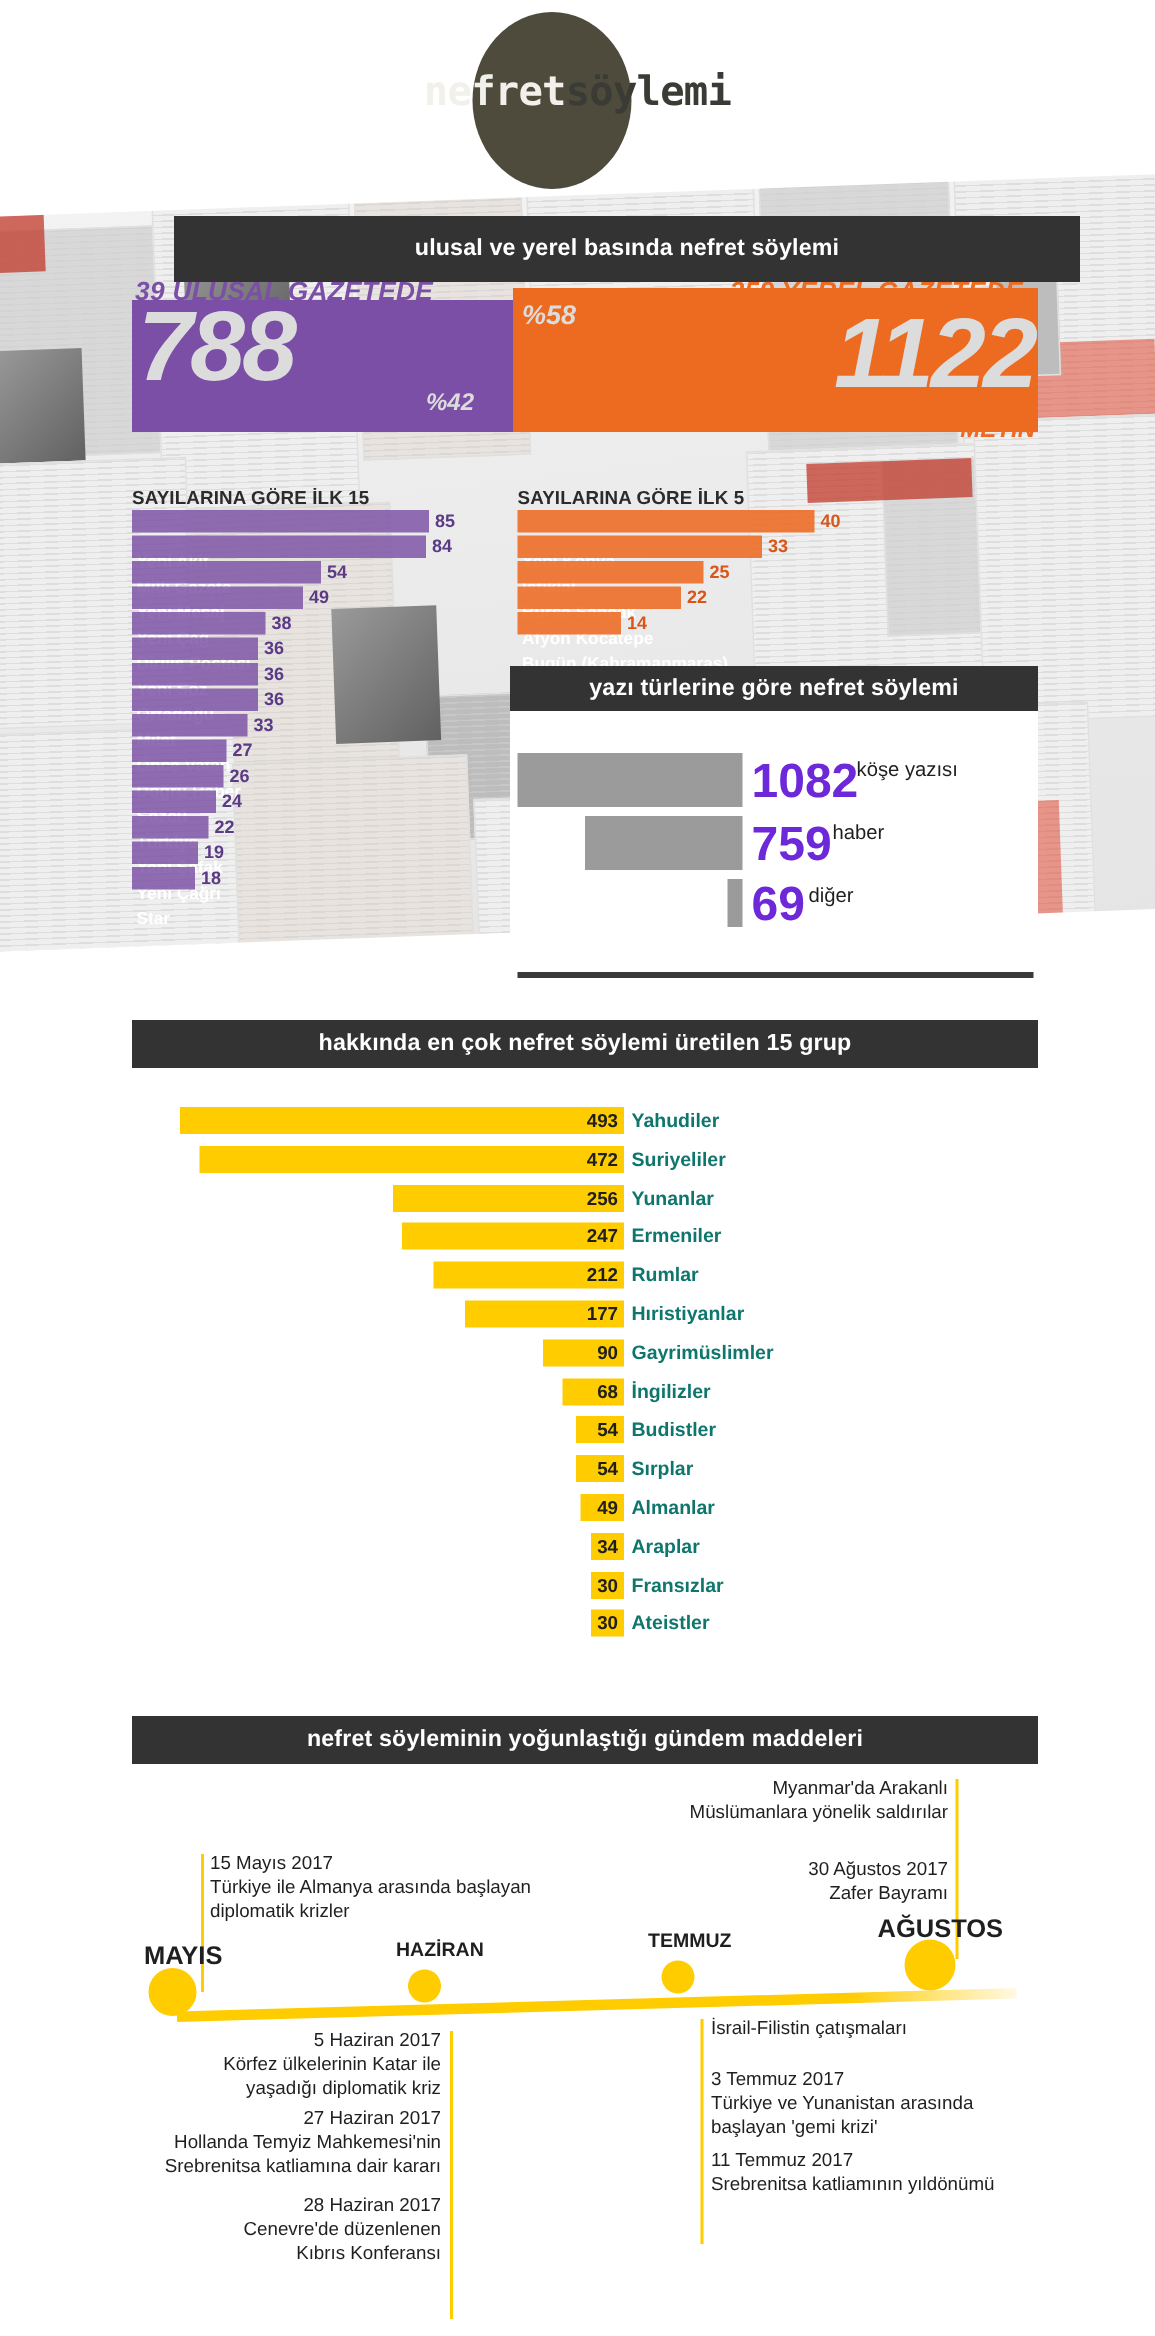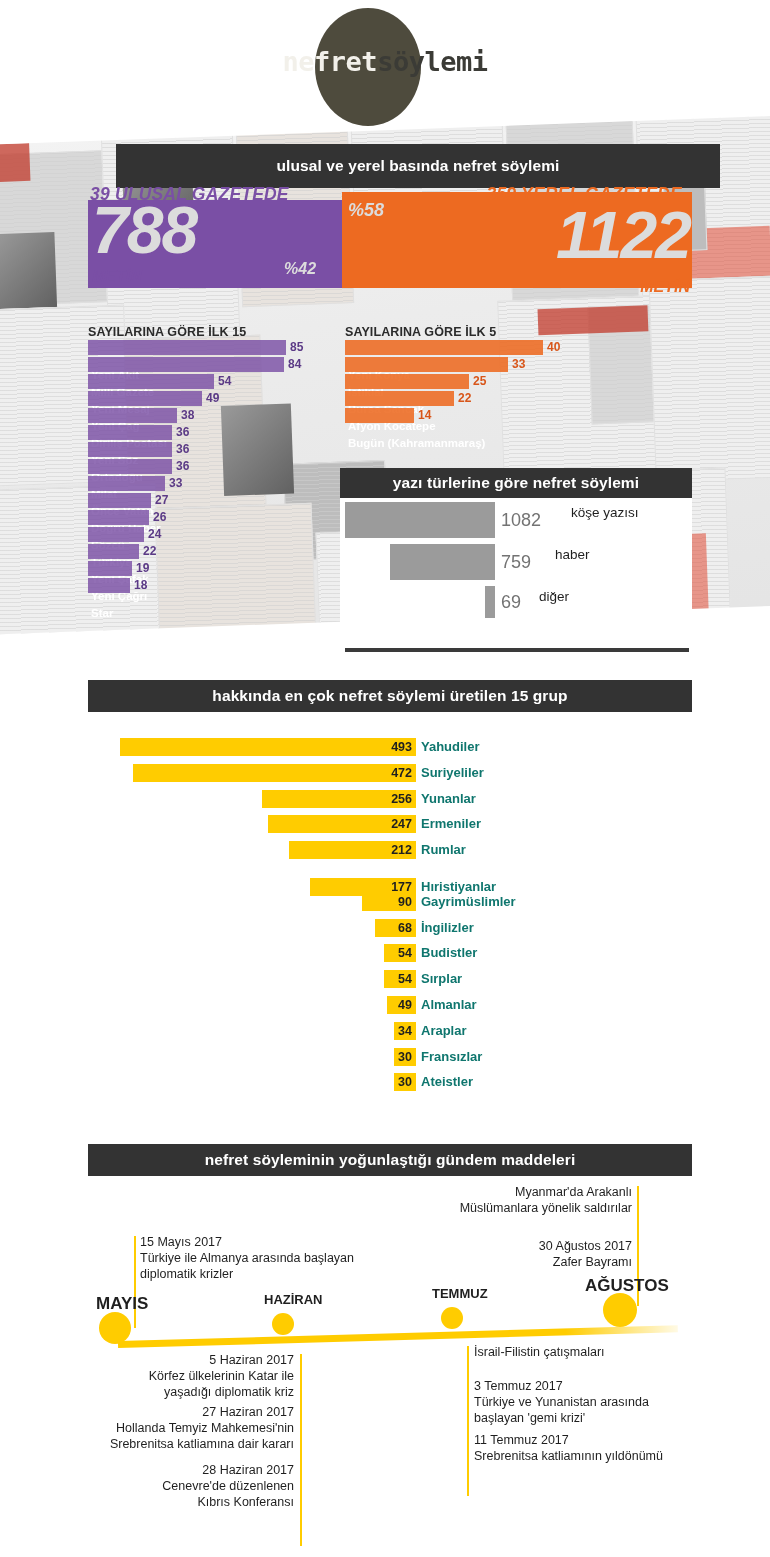--- a/index.html
+++ b/index.html
@@ -95,21 +95,21 @@
   .rank-name{position:absolute;left:3px;top:0;height:15px;line-height:15px;color:#ffffff;
     font-size:11.5px;font-weight:600;white-space:nowrap;margin-top:28px;}
   .rank-val{position:absolute;top:0;height:15px;line-height:15px;font-size:12px;font-weight:800;
     white-space:nowrap;}
   .rank-val.purple{color:#5b3a86;}
   .rank-val.orange{color:#d8561a;}
 
   
   .panel{position:absolute;left:340px;top:474px;width:352px;height:167px;background:#ffffff;z-index:18;}
   .gbar{position:absolute;background:#9b9b9b;height:36px;}
-  .gnum{position:absolute;font-size:18px;font-weight:400;color:#737373;line-height:36px;}
+  .gnum{position:absolute;font-size:32px;font-weight:700;color:#6d28d9;line-height:36px;}
   .gtxt{position:absolute;font-size:13.5px;font-weight:400;color:#1f1f1f;}
   .rule{position:absolute;left:345px;top:648px;width:344px;height:4px;background:#3a3a3a;z-index:20;}
 
   
   .grp-row{position:absolute;height:18px;}
   .grp-bar{position:absolute;top:0;height:18px;background:#ffcc00;}
   .grp-val{position:absolute;top:0;height:18px;line-height:18px;font-size:12.5px;font-weight:800;
     color:#1f1f1f;text-align:right;}
   .grp-name{position:absolute;left:421px;top:0;height:18px;line-height:18px;font-size:13px;
     font-weight:700;color:#0f766e;white-space:nowrap;}
@@ -320,21 +320,21 @@
         <div class="rank-name">Afyon Kocatepe</div>
         <div class="rank-val orange" style="left: 113px;">22</div>
       </div>
       <div class="rank-row">
         <div class="rank-bar orange" style="width: 69px;"></div>
         <div class="rank-name">Bugün (Kahramanmaraş)</div>
         <div class="rank-val orange" style="left: 73px;">14</div>
       </div>
     </div>
 
-  <div class="banner" style="left:340px;top:444px;width:352px;height:30px;margin-top:24px;">yazı türlerine göre nefret söylemi</div>
+  <div class="banner" style="left:340px;top:444px;width:352px;height:30px;">yazı türlerine göre nefret söylemi</div>
   <div class="panel">
     <div id="gray-bars">
         <div class="gbar" style="left: 5px; top: 28px; width: 150px; height: 36px;"></div>
         <div class="gnum" style="left: 161px; top: 28px;">1082</div>
         <div class="gtxt" style="left: 231px; top: 31px;">köşe yazısı</div>
         <div class="gbar" style="left: 50px; top: 70px; width: 105px; height: 36px;"></div>
         <div class="gnum" style="left: 161px; top: 70px;">759</div>
         <div class="gtxt" style="left: 215px; top: 73px;">haber</div>
         <div class="gbar" style="left: 145px; top: 112px; width: 10px; height: 32px;"></div>
         <div class="gnum" style="left: 161px; top: 110px;">69</div>
@@ -363,21 +363,21 @@
       <div class="grp-row" style="left: 0px; top: 77.4px; width: 770px;">
         <div class="grp-bar" style="left: 268px; width: 148px;"></div>
         <div class="grp-val" style="left: 380px; width: 32px;">247</div>
         <div class="grp-name">Ermeniler</div>
       </div>
       <div class="grp-row" style="left: 0px; top: 103.2px; width: 770px;">
         <div class="grp-bar" style="left: 289px; width: 127px;"></div>
         <div class="grp-val" style="left: 380px; width: 32px;">212</div>
         <div class="grp-name">Rumlar</div>
       </div>
-      <div class="grp-row" style="left: 0px; top: 140px; width: 729px;">
+      <div class="grp-row" style="left: 0px; top: 129px; width: 729px;">
         <div class="grp-bar" style="left: 310px; width: 106px;"></div>
         <div class="grp-val" style="left: 380px; width: 32px;">177</div>
         <div class="grp-name">Hıristiyanlar</div>
       </div>
       <div class="grp-row" style="left: 0px; top: 154.8px; width: 770px;">
         <div class="grp-bar" style="left: 362px; width: 54px;"></div>
         <div class="grp-val" style="left: 380px; width: 32px;">90</div>
         <div class="grp-name">Gayrimüslimler</div>
       </div>
       <div class="grp-row" style="left: 0px; top: 180.6px; width: 770px;">

